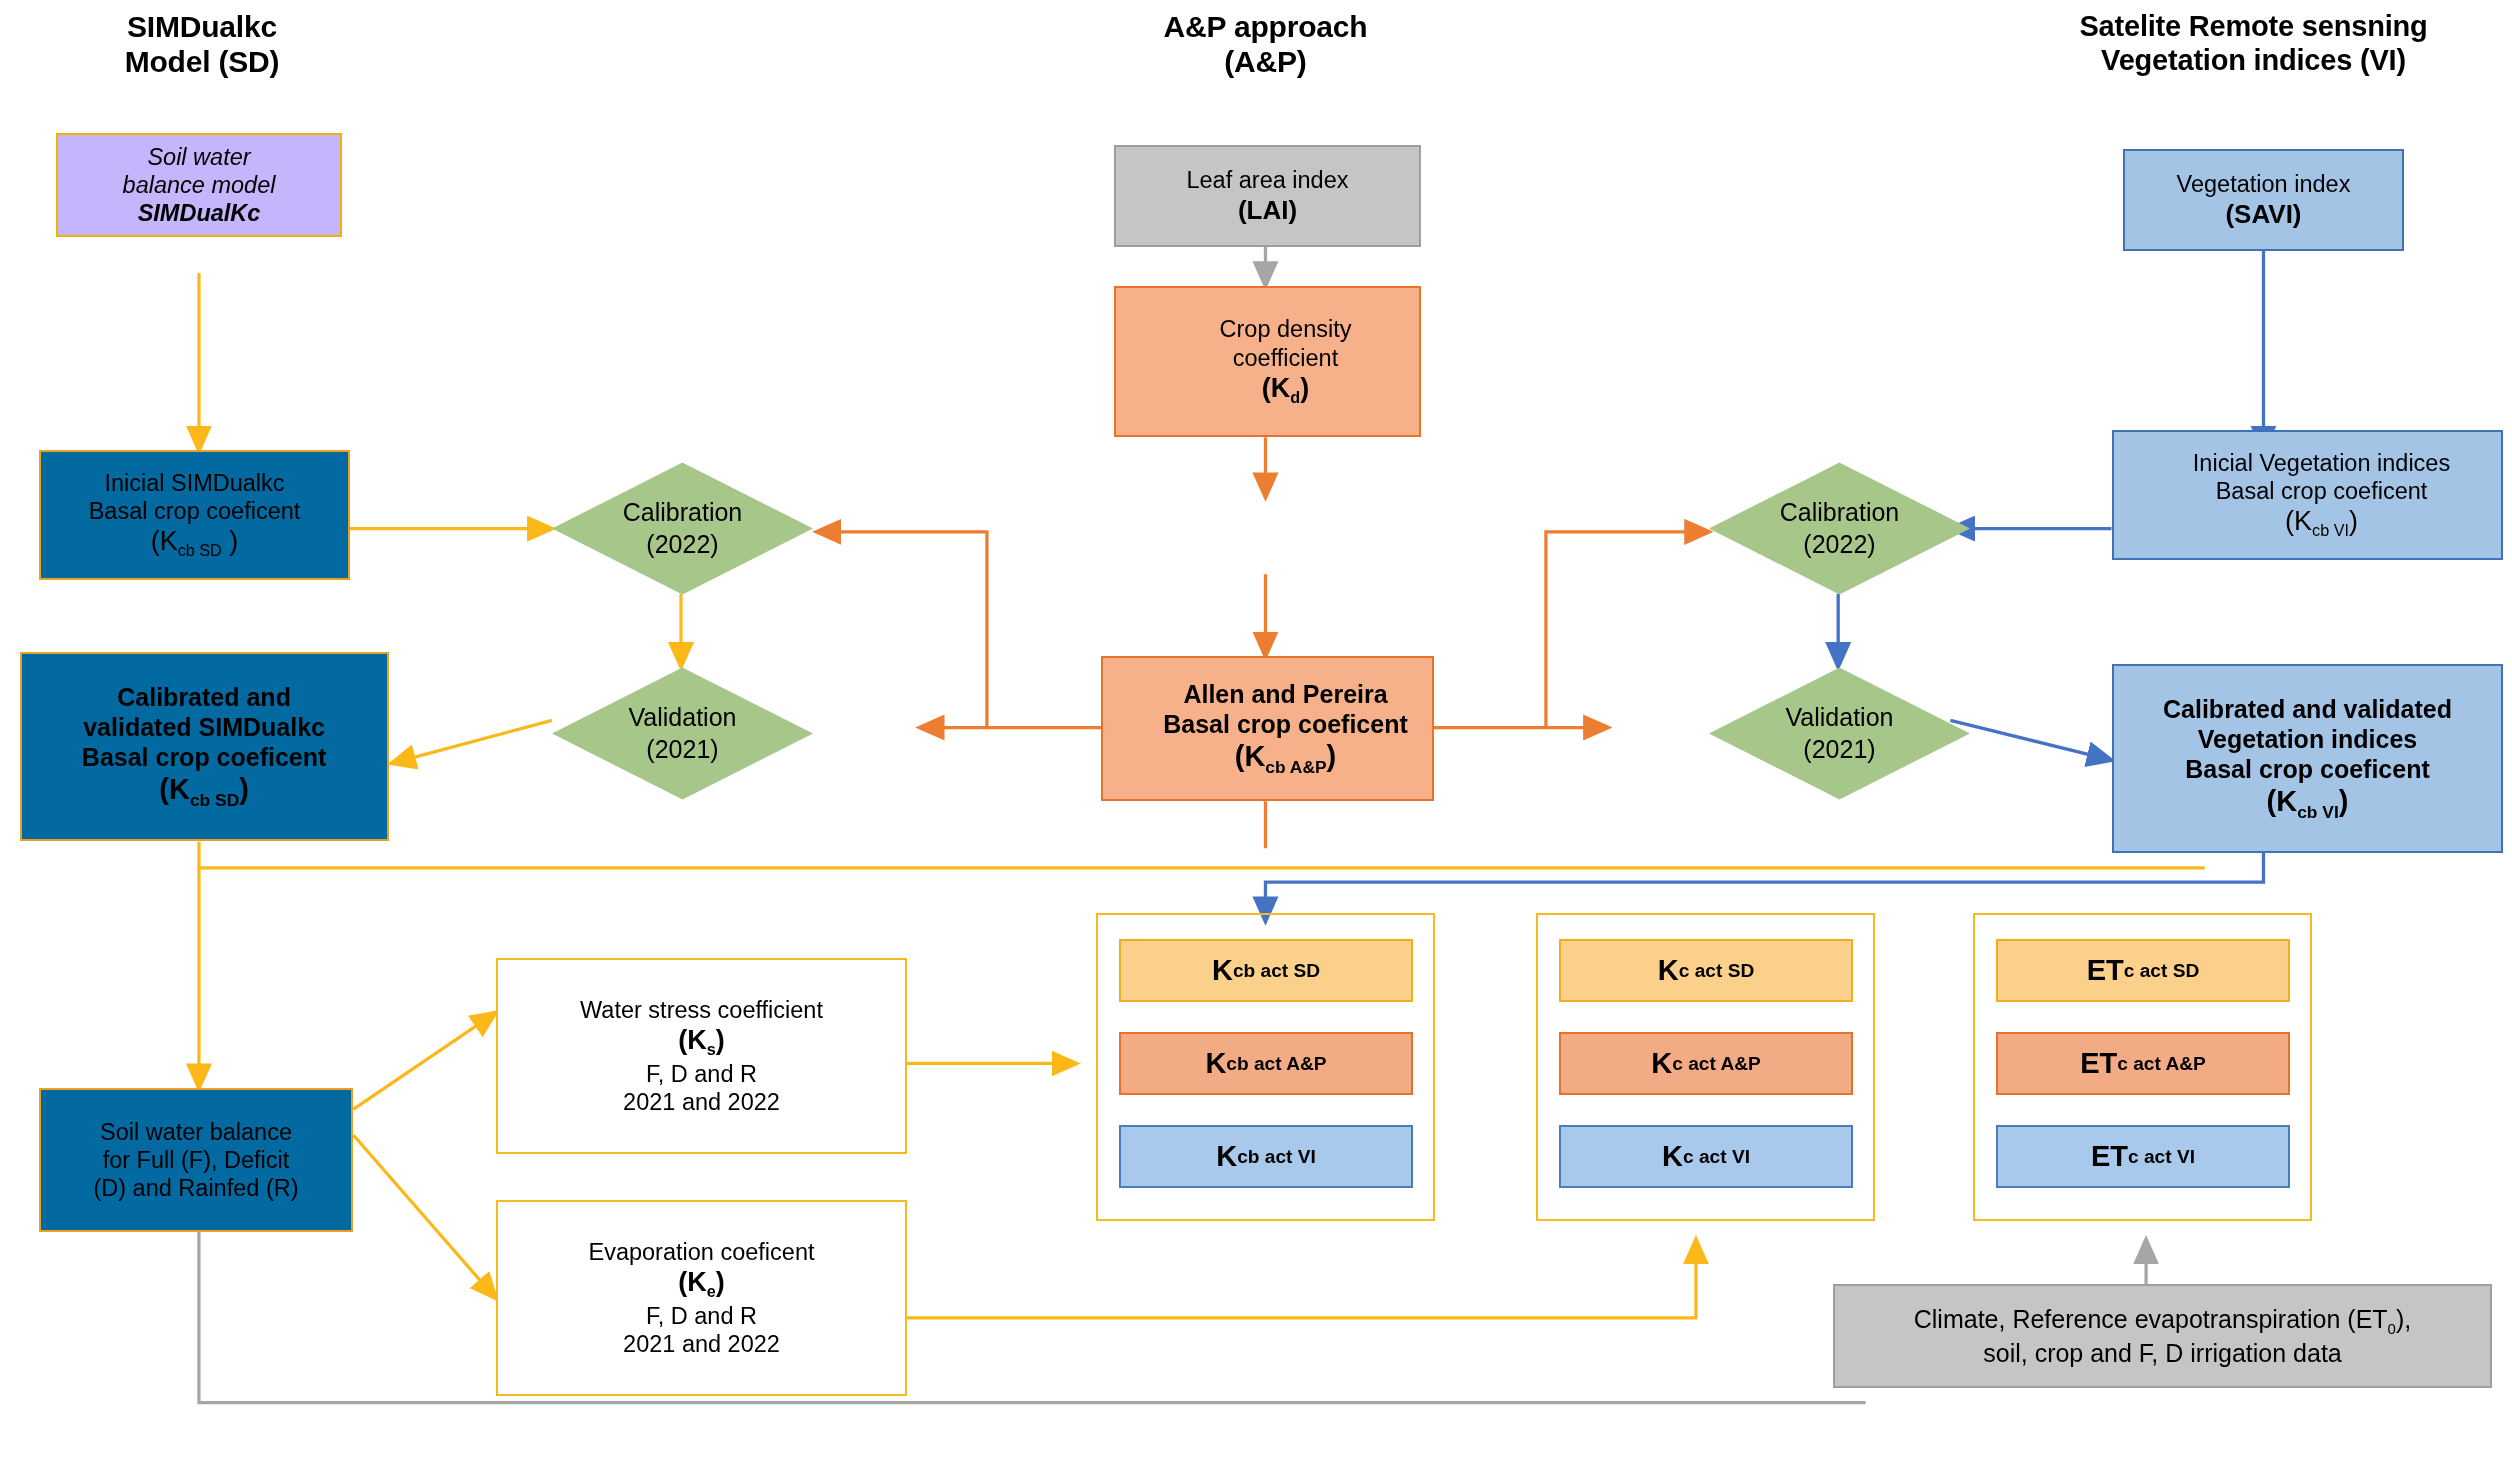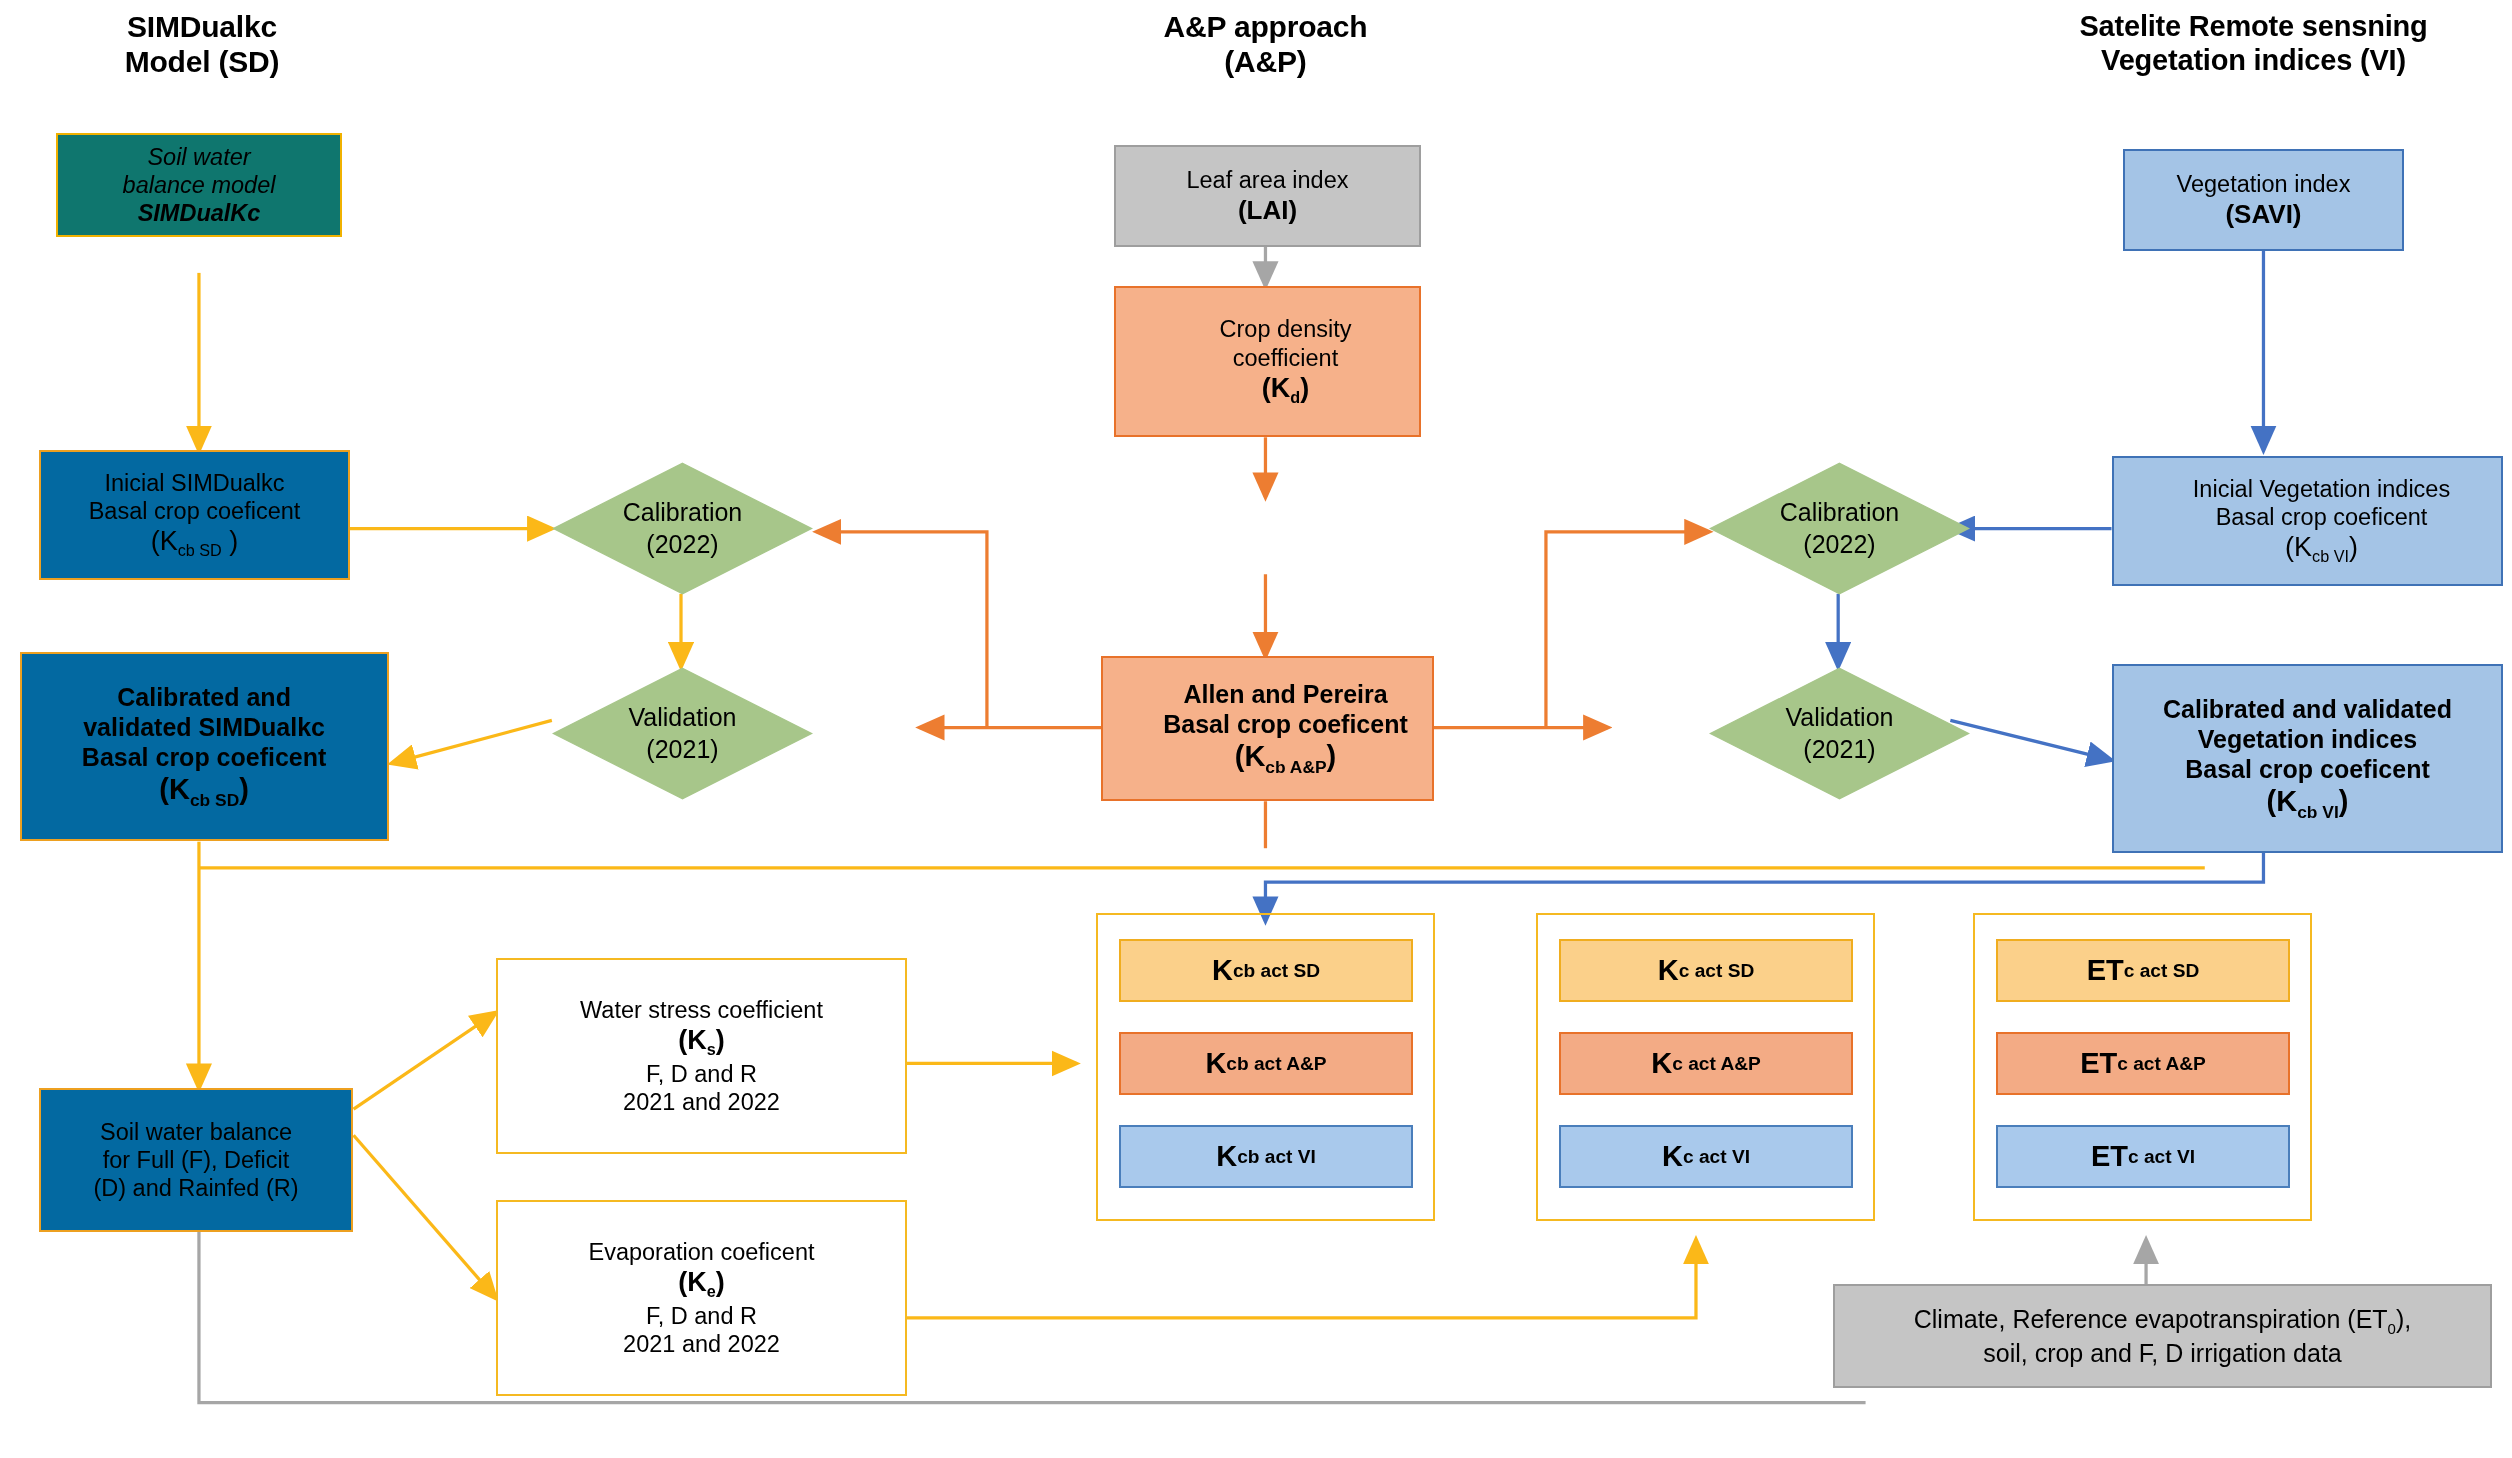--- a/index.html
+++ b/index.html
@@ -5,21 +5,21 @@
   html,body{margin:0;padding:0;background:#ffffff;}
   body{font-family:"Liberation Sans", sans-serif;}
   #stage{position:relative;width:2512px;height:1459px;background:#fff;overflow:hidden;}
   .col-title{position:absolute;text-align:center;font-weight:bold;color:#000;line-height:1.18;letter-spacing:-0.2px;}
   .node{position:absolute;box-sizing:border-box;display:flex;flex-direction:column;align-items:center;justify-content:center;text-align:center;color:#000;line-height:1.2;}
   .n-yellow{background:#0369a1;border:2px solid #eda020;}
   .n-orange{background:#f6b18a;border:2px solid #e8722a;padding-left:36px;}
   .n-blue{background:#a4c4e6;border:2px solid #3f72b6;}
   .n-gray{background:#c5c5c5;border:2px solid #9e9e9e;}
   .n-white{background:#ffffff;border:2px solid #f5b921;}
-  .n-plainwhite{background:#0f766e;border:2px solid #f0b100;}
+  .n-plainwhite{background:#c4b5fd;border:2px solid #f0b100;}
   .diamond{position:absolute;}
   .diamond svg{display:block;}
   .dlabel{position:absolute;left:0;top:0;width:100%;height:100%;display:flex;flex-direction:column;align-items:center;justify-content:center;text-align:center;color:#000;line-height:1.25;}
   .grpbox{position:absolute;box-sizing:border-box;border:2.6px solid #f5b921;background:transparent;}
   .chip{position:absolute;box-sizing:border-box;display:flex;align-items:center;justify-content:center;text-align:center;font-weight:bold;}
   .c-yellow{background:#fbd08a;border:2px solid #f0ad1f;}
   .c-orange{background:#f3ab85;border:2px solid #e8722a;}
   .c-blue{background:#a9c9ec;border:2px solid #4a7ebb;}
   .sub{font-size:0.60em;vertical-align:sub;font-weight:inherit;}
   .sub2{font-size:0.66em;vertical-align:sub;font-weight:inherit;}
@@ -157,21 +157,21 @@
     <div>Allen and Pereira</div>
     <div>Basal crop coeficent</div>
     <div class="t44"><span>(K</span><span class="sub">cb A&amp;P</span><span>)</span></div>
   </div>
 
   <div class="node n-blue t36" style="left:2123px;top:149px;width:281px;height:102px;">
     <div>Vegetation index</div>
     <div class="bold t40">(SAVI)</div>
   </div>
 
-  <div class="node n-blue t36" style="left:2112px;top:456px;width:391px;height:130px;padding-left:28px;">
+  <div class="node n-blue t36" style="left:2112px;top:430px;width:391px;height:130px;padding-left:28px;">
     <div>Inicial Vegetation indices</div>
     <div>Basal crop coeficent</div>
     <div class="t42"><span>(K</span><span class="sub">cb VI</span><span>)</span></div>
   </div>
 
   <div class="node n-blue t38 bold" style="left:2112px;top:652px;width:391px;height:189px;margin-top:12px;">
     <div>Calibrated and validated</div>
     <div>Vegetation indices</div>
     <div>Basal crop coeficent</div>
     <div class="t44"><span>(K</span><span class="sub">cb VI</span><span>)</span></div>

